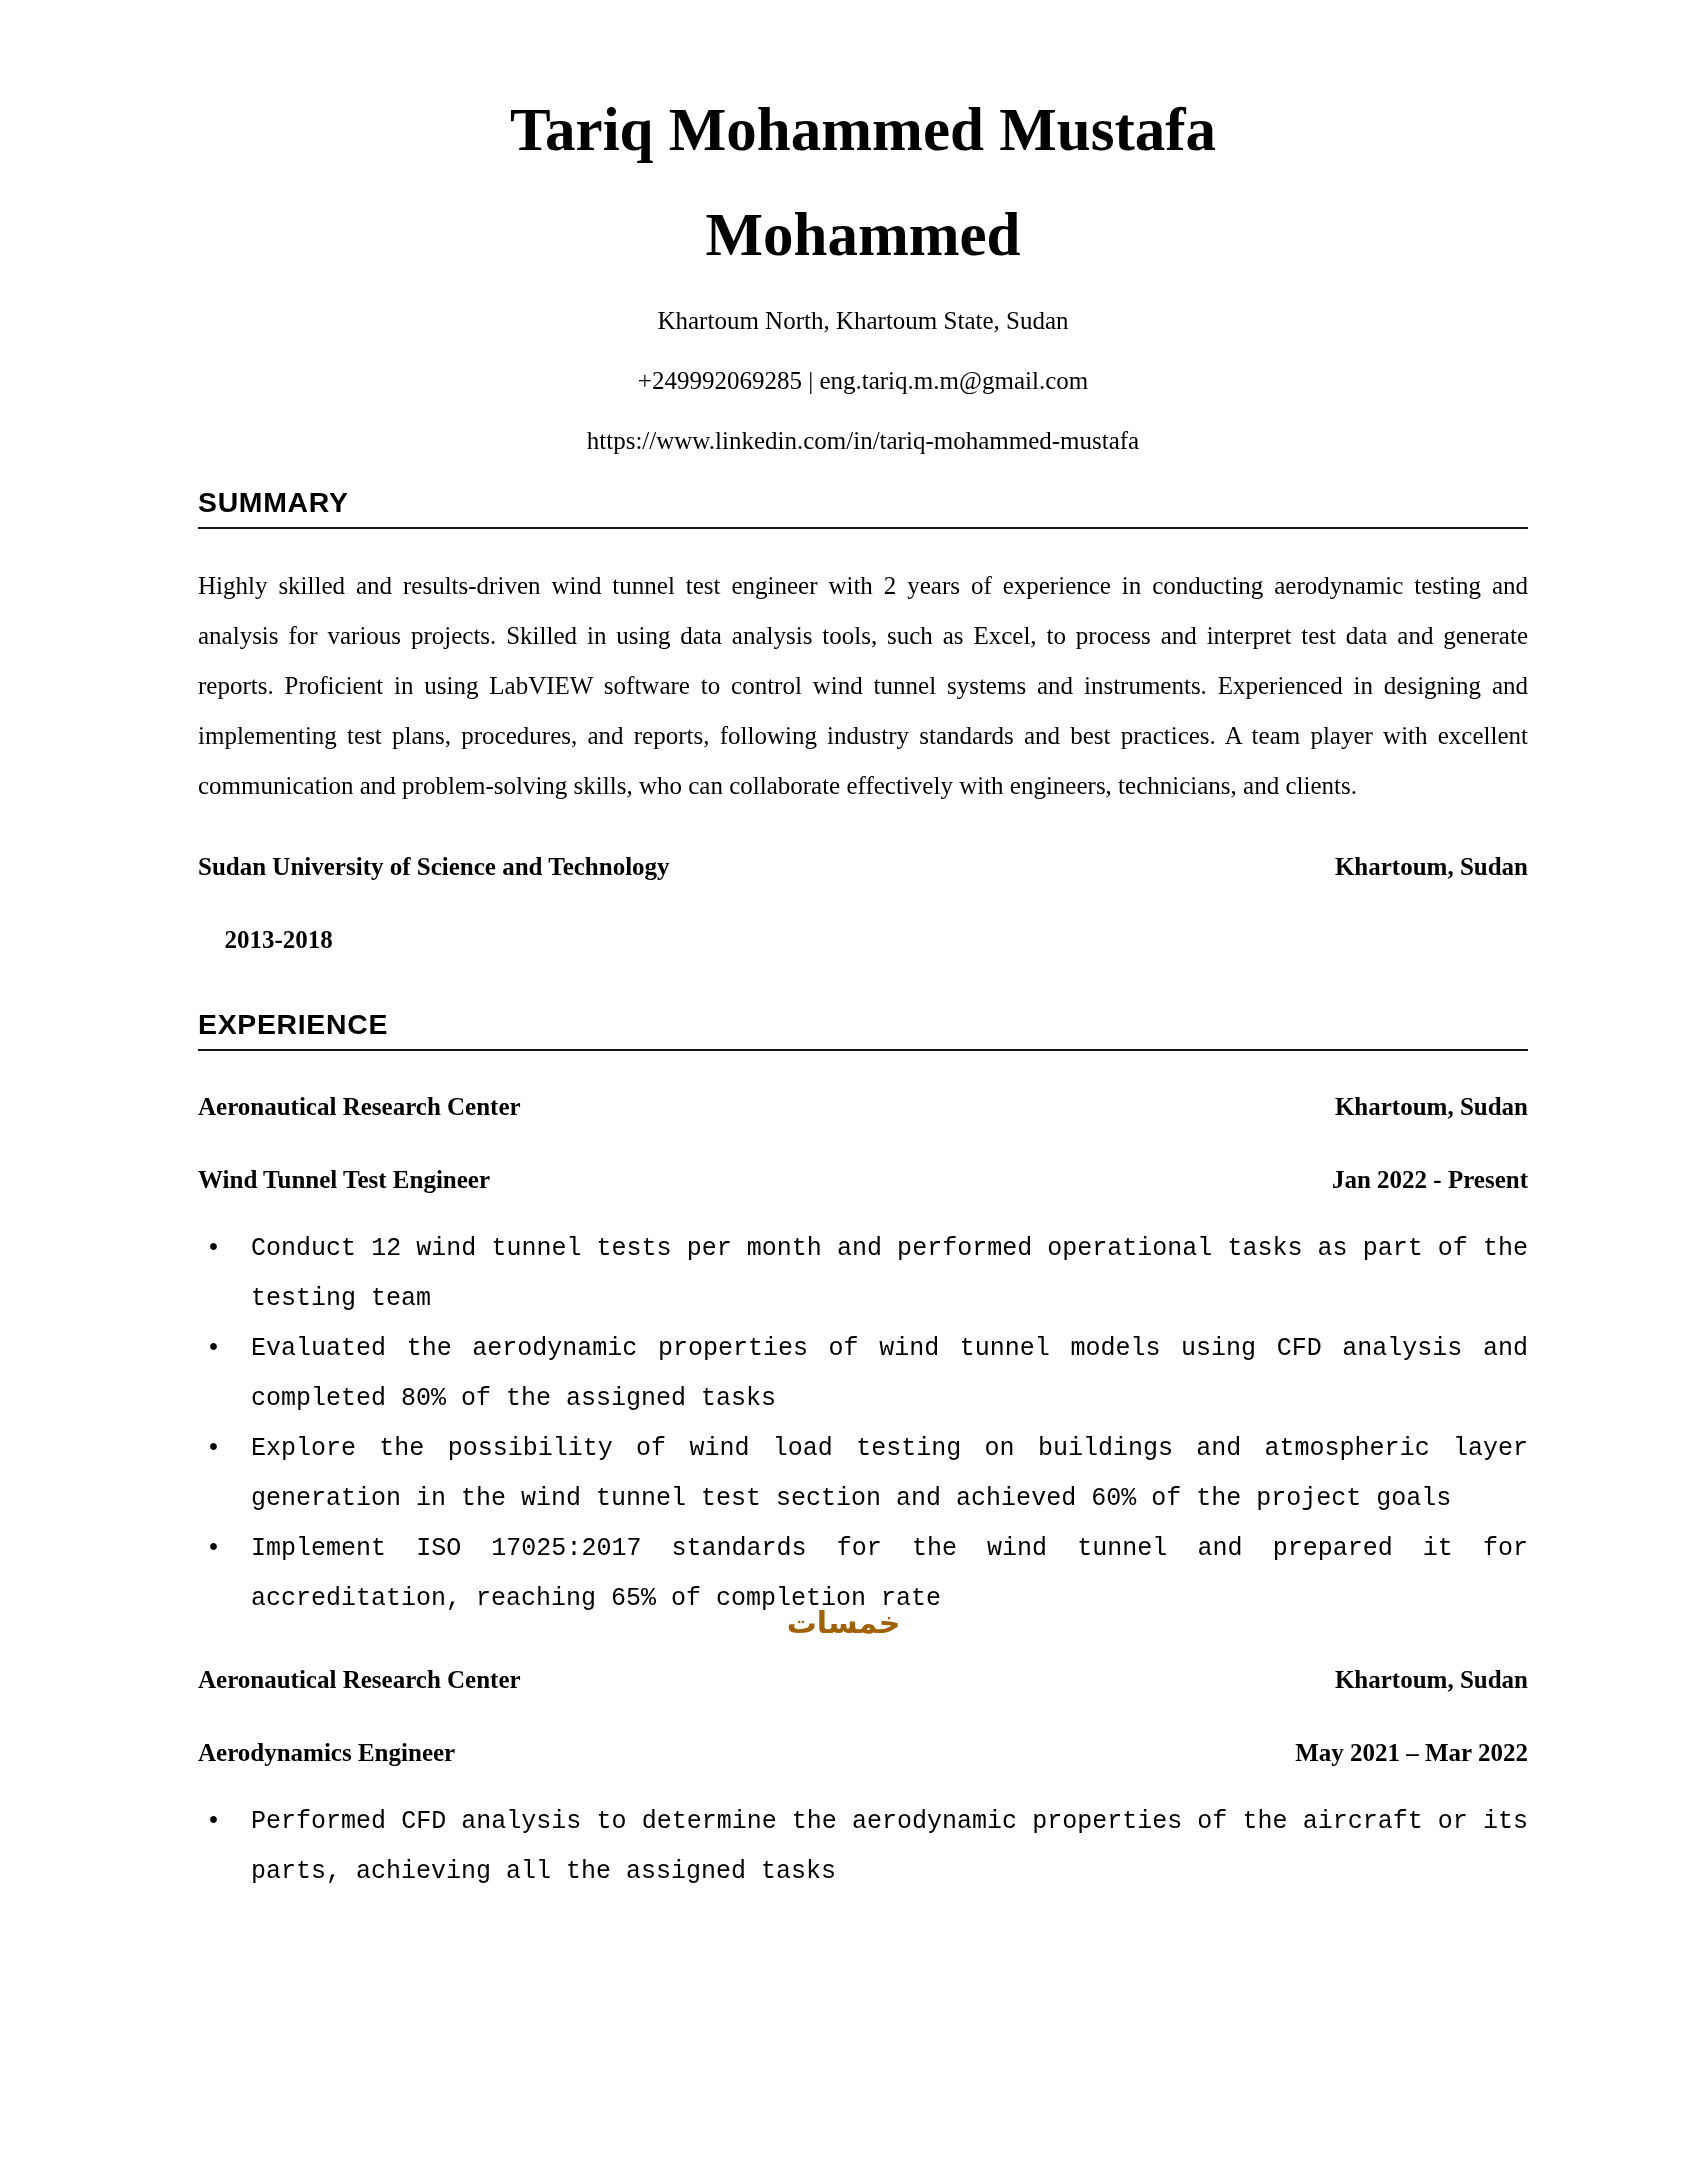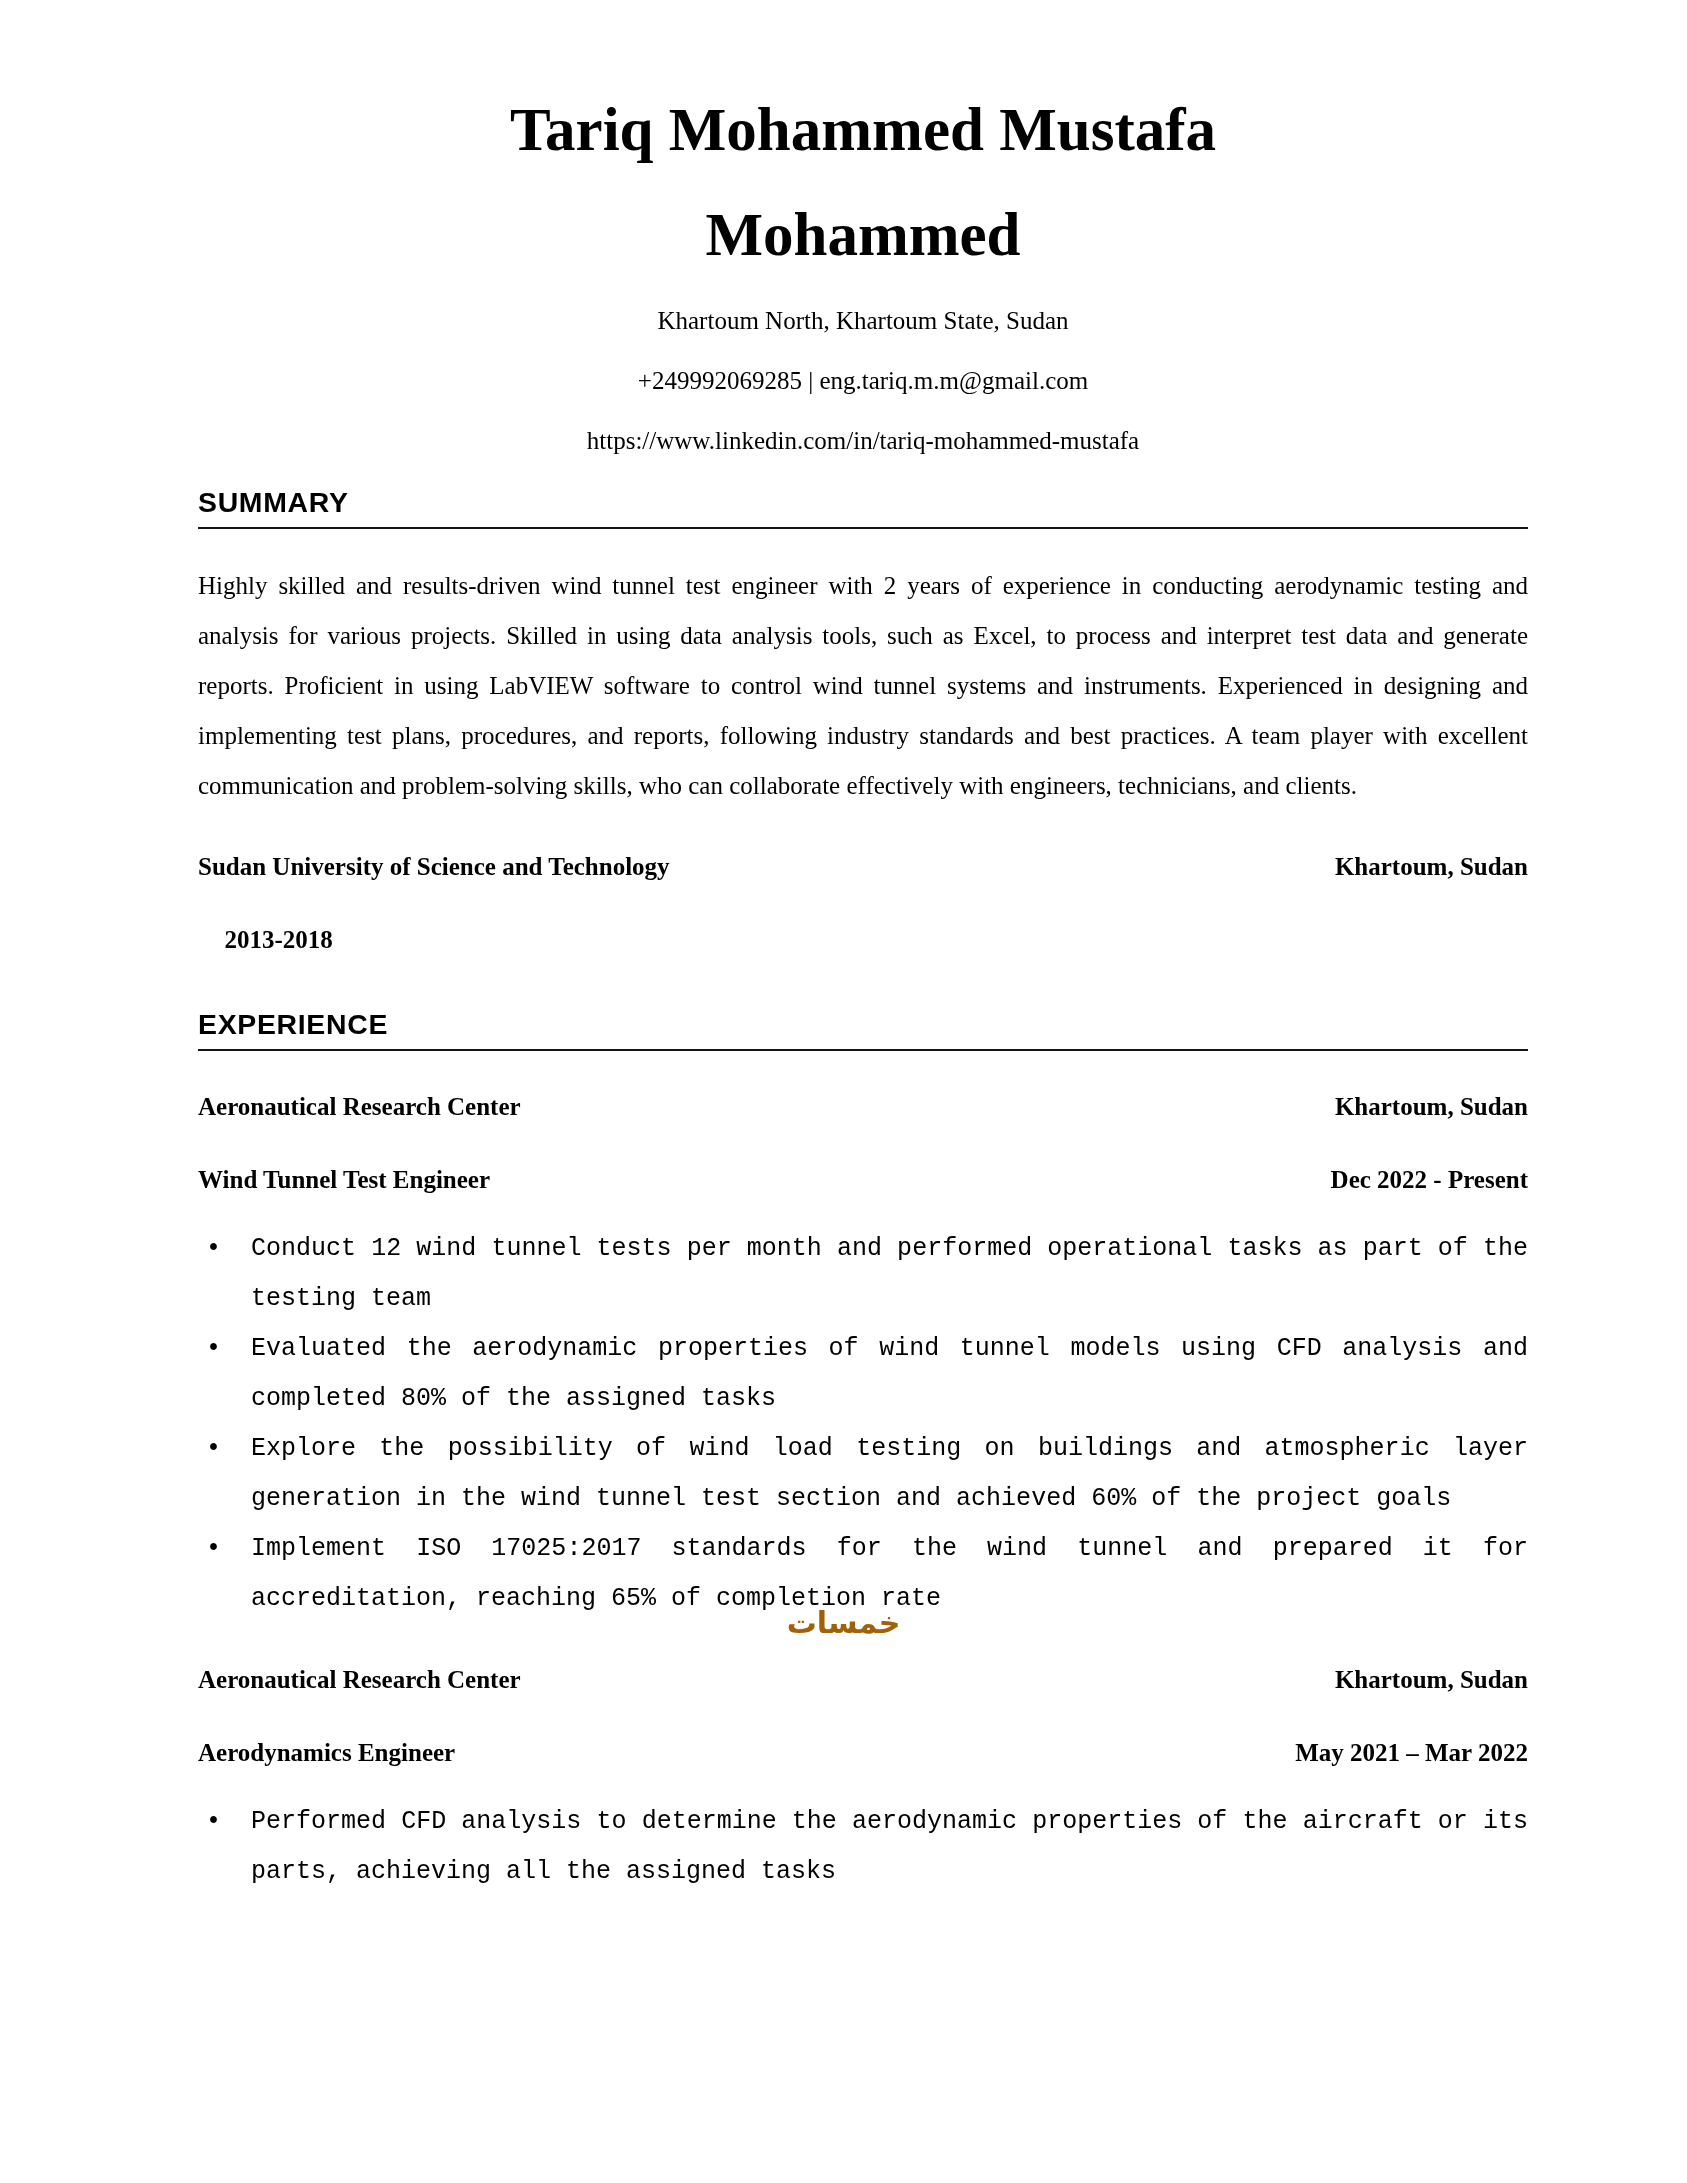--- a/index.html
+++ b/index.html
@@ -130,21 +130,21 @@
   <section>
     <h2 class="sec-heading">EXPERIENCE</h2>
 
     <div>
       <div class="row">
         <span class="left bold">Aeronautical Research Center</span>
         <span class="right bold">Khartoum, Sudan</span>
       </div>
       <div class="row">
         <span class="left bold">Wind Tunnel Test Engineer</span>
-        <span class="right bold">Dec 2022 - Present</span>
+        <span class="right bold">Jan 2022 - Present</span>
       </div>
       <ul class="bullets">
         <li>Conduct 12 wind tunnel tests per month and performed operational tasks as part of the testing team</li>
         <li>Evaluated the aerodynamic properties of wind tunnel models using CFD analysis and completed 80% of the assigned tasks</li>
         <li>Explore the possibility of wind load testing on buildings and atmospheric layer generation in the wind tunnel test section and achieved 60% of the project goals</li>
         <li>Implement ISO 17025:2017 standards for the wind tunnel and prepared it for accreditation, reaching 65% of completion rate</li>
       </ul>
     </div>
 
     <div>

